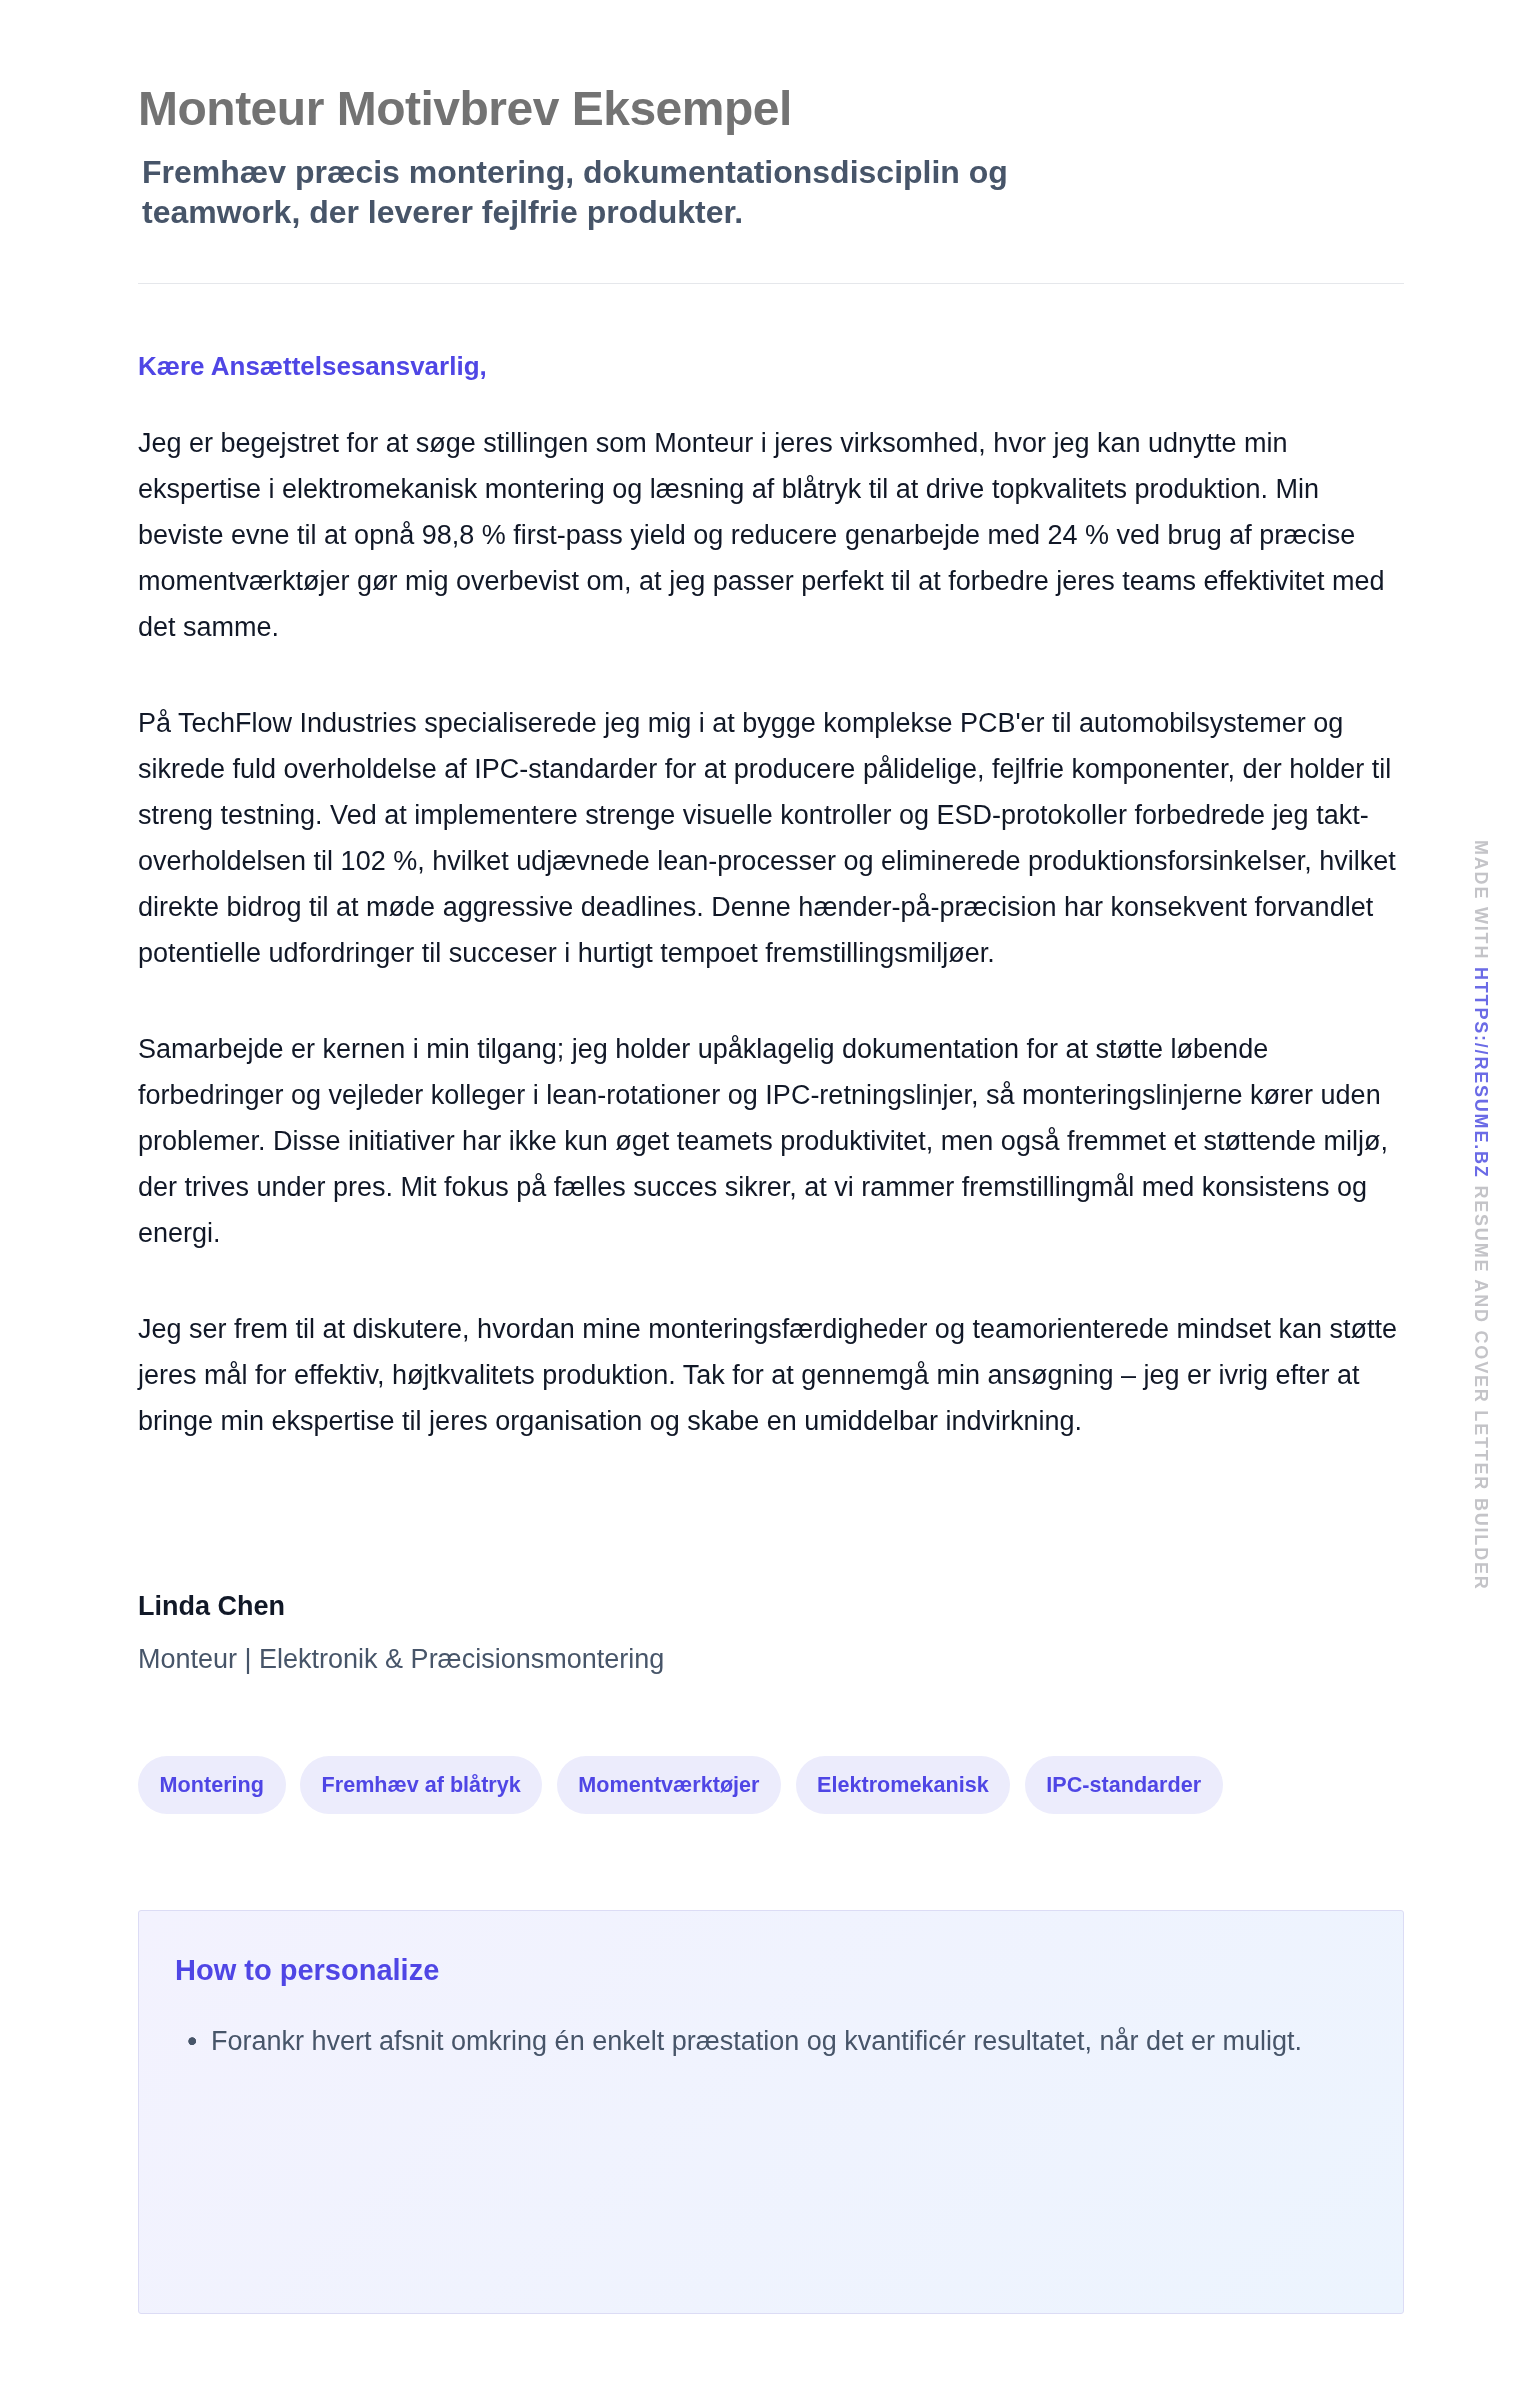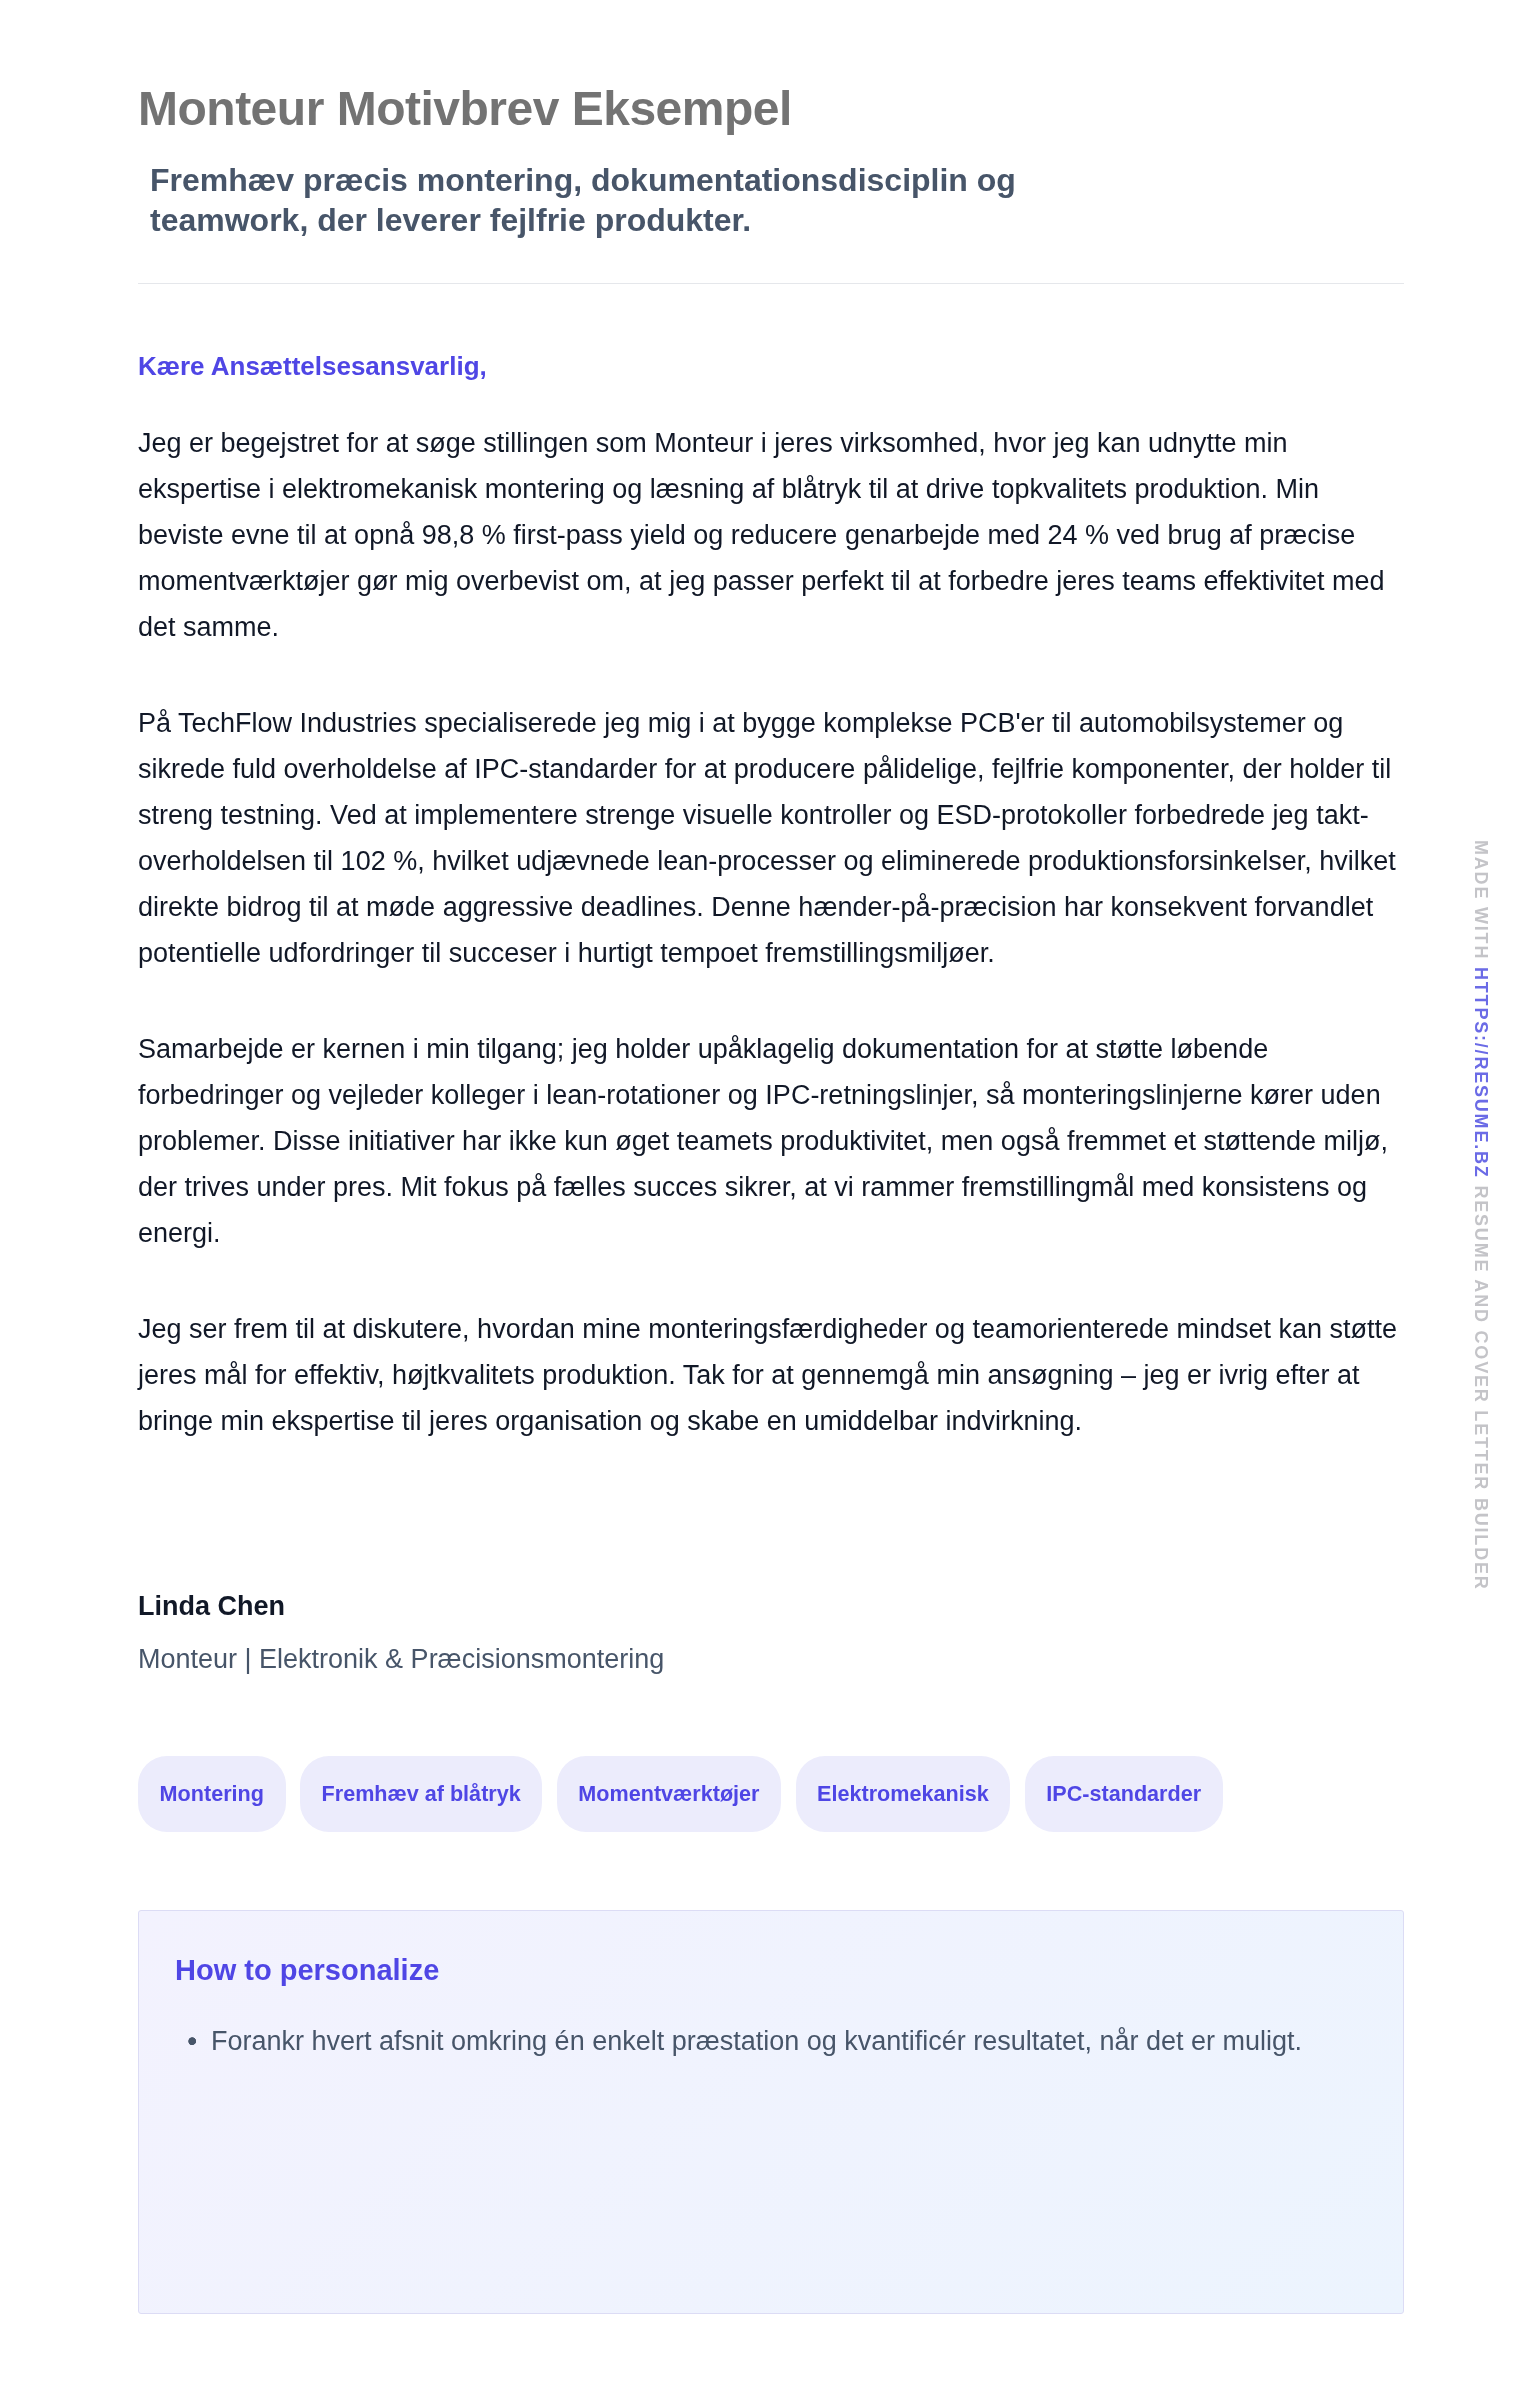--- a/index.html
+++ b/index.html
@@ -7,38 +7,38 @@
     width: 1533px; height: 2389px; position: relative; overflow: hidden;
     font-family: "Liberation Sans", sans-serif; color: #111827;
   }
   .page { position: absolute; left: 138px; top: 0; width: 1266px; }
   .header { position: relative; height: 284px; border-bottom: 1.8px solid #e5e7eb; box-sizing: border-box; }
   .title {
     position: absolute; left: 0; top: 85px; margin: 0;
     font-size: 48px; font-weight: 700; color: #737373; letter-spacing: -0.5px; line-height: 1;
   }
   .subtitle {
-    position: absolute; left: 0; top: 148px; width: 938px; margin: 12px;
+    position: absolute; left: 0; top: 148px; width: 938px; margin: 4px;
     font-size: 32px; font-weight: 700; color: #475569; line-height: 40px;
   }
   .meta { position: absolute; right: 0; top: 85px; text-align: right; font-size: 21.6px; color: #475569; line-height: 33px; }
   .meta .row { white-space: nowrap; }
   .meta .row.first { line-height: 27px; }
   .meta b { font-weight: 700; color: #475569; }
   .meta .resume-val { display: block; line-height: 27px; margin-bottom: 5.4px; }
 
   .greeting { position: absolute; left: 138px; top: 351px; font-size: 26px; font-weight: 700; color: #4f46e5; margin: 0; }
   .letter { position: absolute; left: 138px; top: 420px; width: 1266px; }
   .letter p { margin: 0 0 50px 0; font-size: 27px; line-height: 46px; color: #111827; }
   .sig-name { position: absolute; left: 138px; top: 1591px; font-size: 27px; font-weight: 700; color: #111827; margin: 0; }
   .sig-title { position: absolute; left: 138px; top: 1644px; font-size: 27px; color: #475569; margin: 0; }
 
   .tags { position: absolute; left: 138px; top: 1756px; display: flex; gap: 14.4px; }
   .tag {
-    height: 76px; padding: 0 21.6px; border-radius: 29px; background: #ececfc;
+    height: 58px; padding: 0 21.6px; border-radius: 29px; background: #ececfc;
     color: #4f46e5; font-size: 21.6px; font-weight: 700; display: flex; align-items: center; box-sizing: border-box;
   }
 
   .tips {
     position: absolute; left: 138px; top: 1910px; width: 1266px; height: 404px; box-sizing: border-box;
     border: 1.8px solid #dcdcf5; border-radius: 3px;
     background: linear-gradient(135deg, #f3f2fe 0%, #ecf4fe 100%);
     padding: 43px 36px 0 36px;
   }
   .tips h3 { margin: 0 0 31px 0; font-size: 29px; font-weight: 700; color: #4f46e5; }

